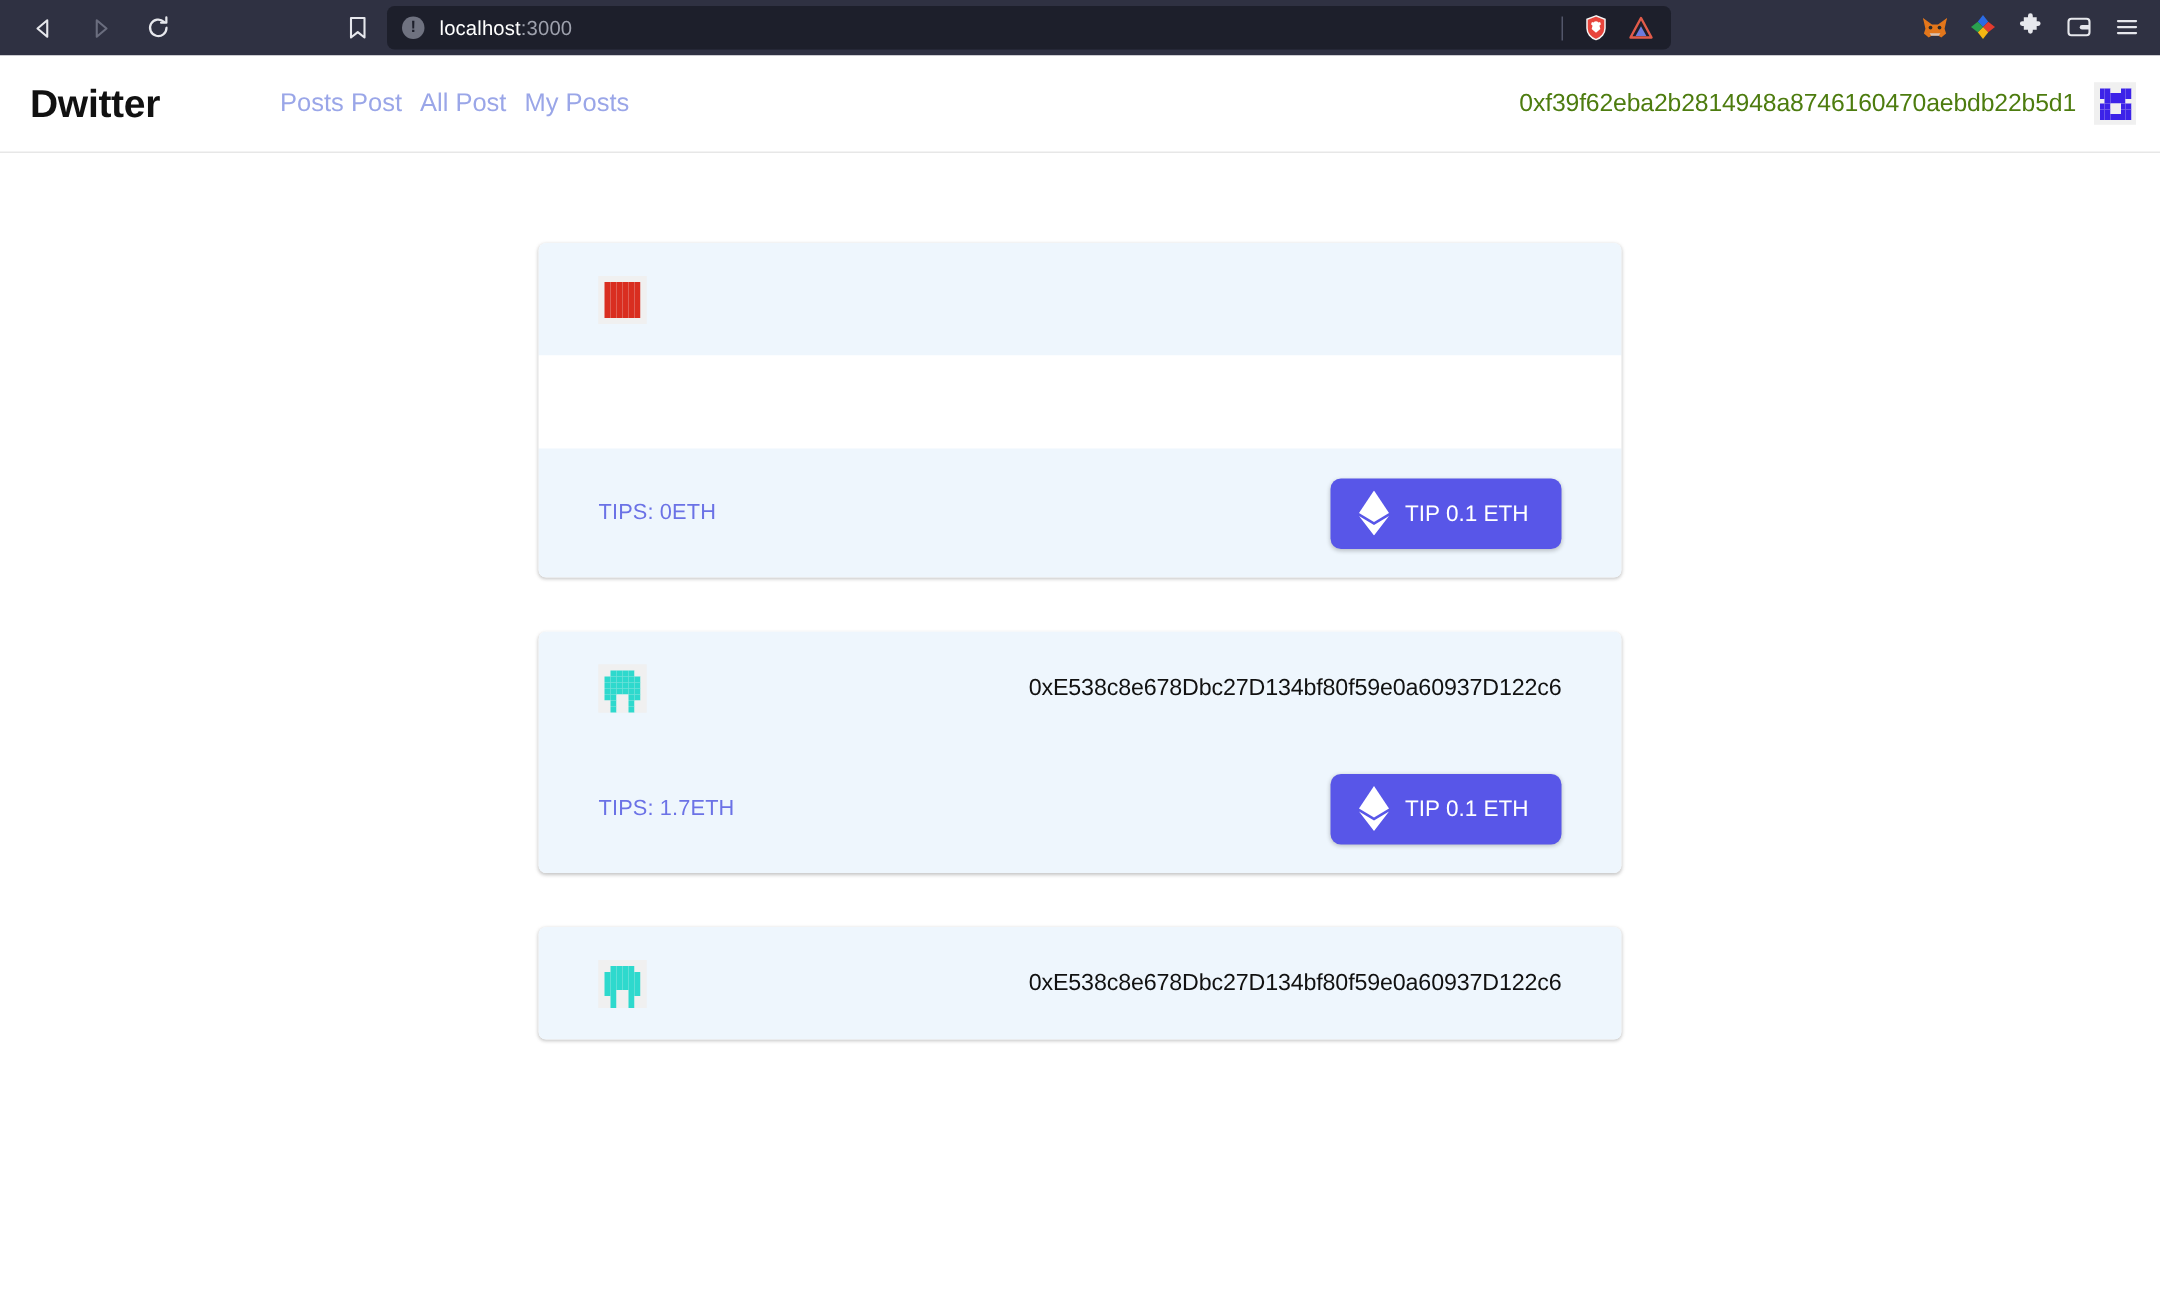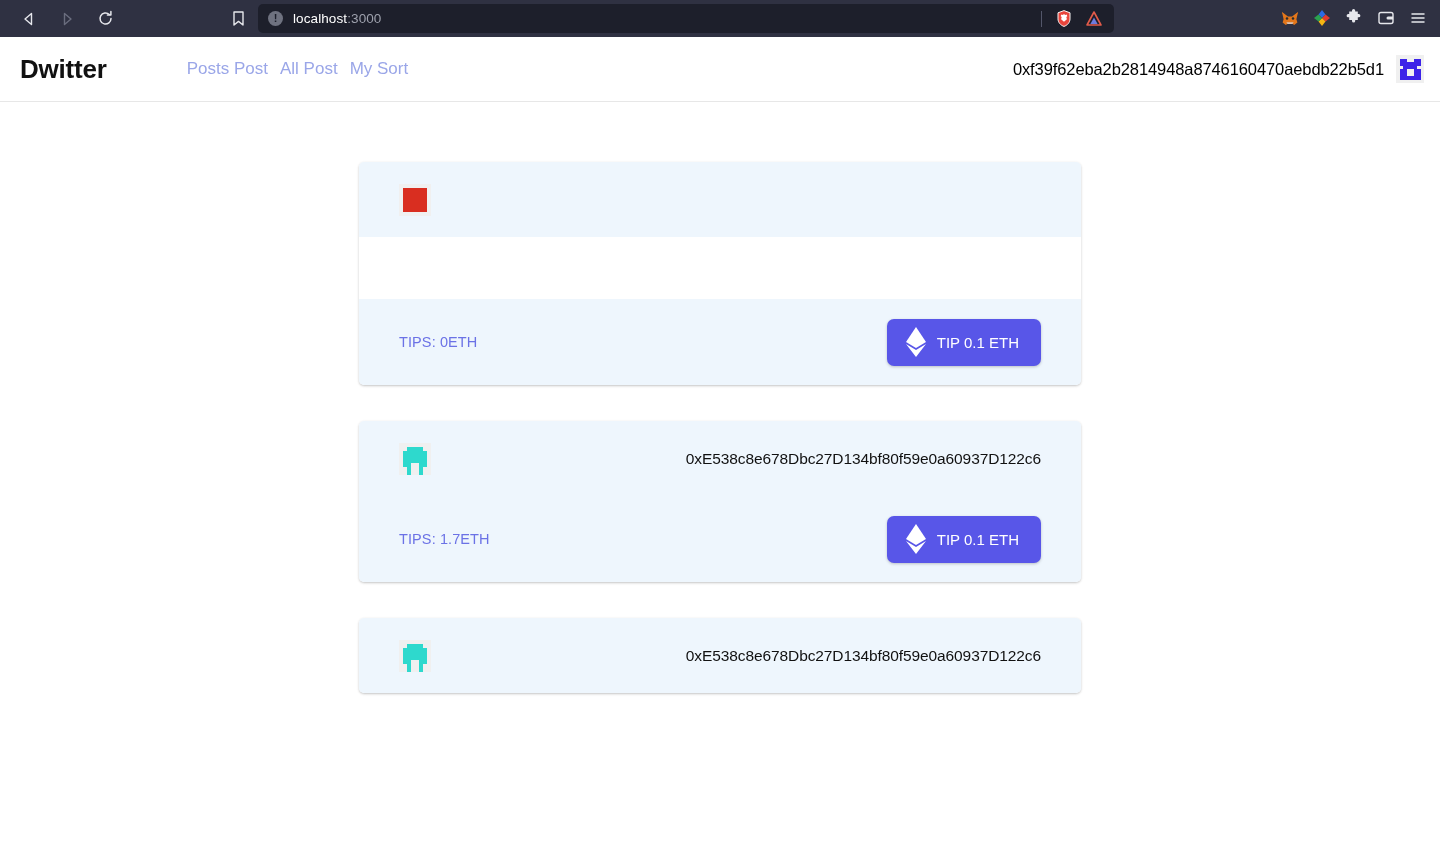--- a/index.html
+++ b/index.html
@@ -83,21 +83,21 @@
     margin-left: 80px;
   }
   .nav-link {
     font-size: 17px; color: #9aa6e8; text-decoration: none;
     cursor: pointer;
   }
   .wallet-area {
     margin-left: auto; display: flex; align-items: center; gap: 12px;
   }
   .wallet-address {
-    font-size: 16.5px; color: #000000; letter-spacing: -.1px;
+    font-size: 16.5px; color: #4d7c0f; letter-spacing: -.1px;
   }
   .identicon {
     width: 28px; height: 28px;
     display: grid; grid-template-columns: repeat(8, 1fr);
     grid-template-rows: repeat(8, 1fr);
     background: #f0f0f0;
   }
   .identicon i { display: block; }
 
   
@@ -266,21 +266,21 @@
       </svg>
     </span>
   </div>
 </div>
 
 <header class="app-header">
   <div class="brand">Dwitter</div>
   <nav class="nav-links">
     <a class="nav-link">Posts Post</a>
     <a class="nav-link">All Post</a>
-    <a class="nav-link">My Sort</a>
+    <a class="nav-link">My Posts</a>
   </nav>
   <div class="wallet-area">
     <span class="wallet-address">0xf39f62eba2b2814948a8746160470aebdb22b5d1</span>
     <span class="identicon" id="header-identicon">
         <i style="background: rgb(240, 240, 240);"></i>
         <i style="background: rgb(240, 240, 240);"></i>
         <i style="background: rgb(240, 240, 240);"></i>
         <i style="background: rgb(240, 240, 240);"></i>
         <i style="background: rgb(240, 240, 240);"></i>
         <i style="background: rgb(240, 240, 240);"></i>

